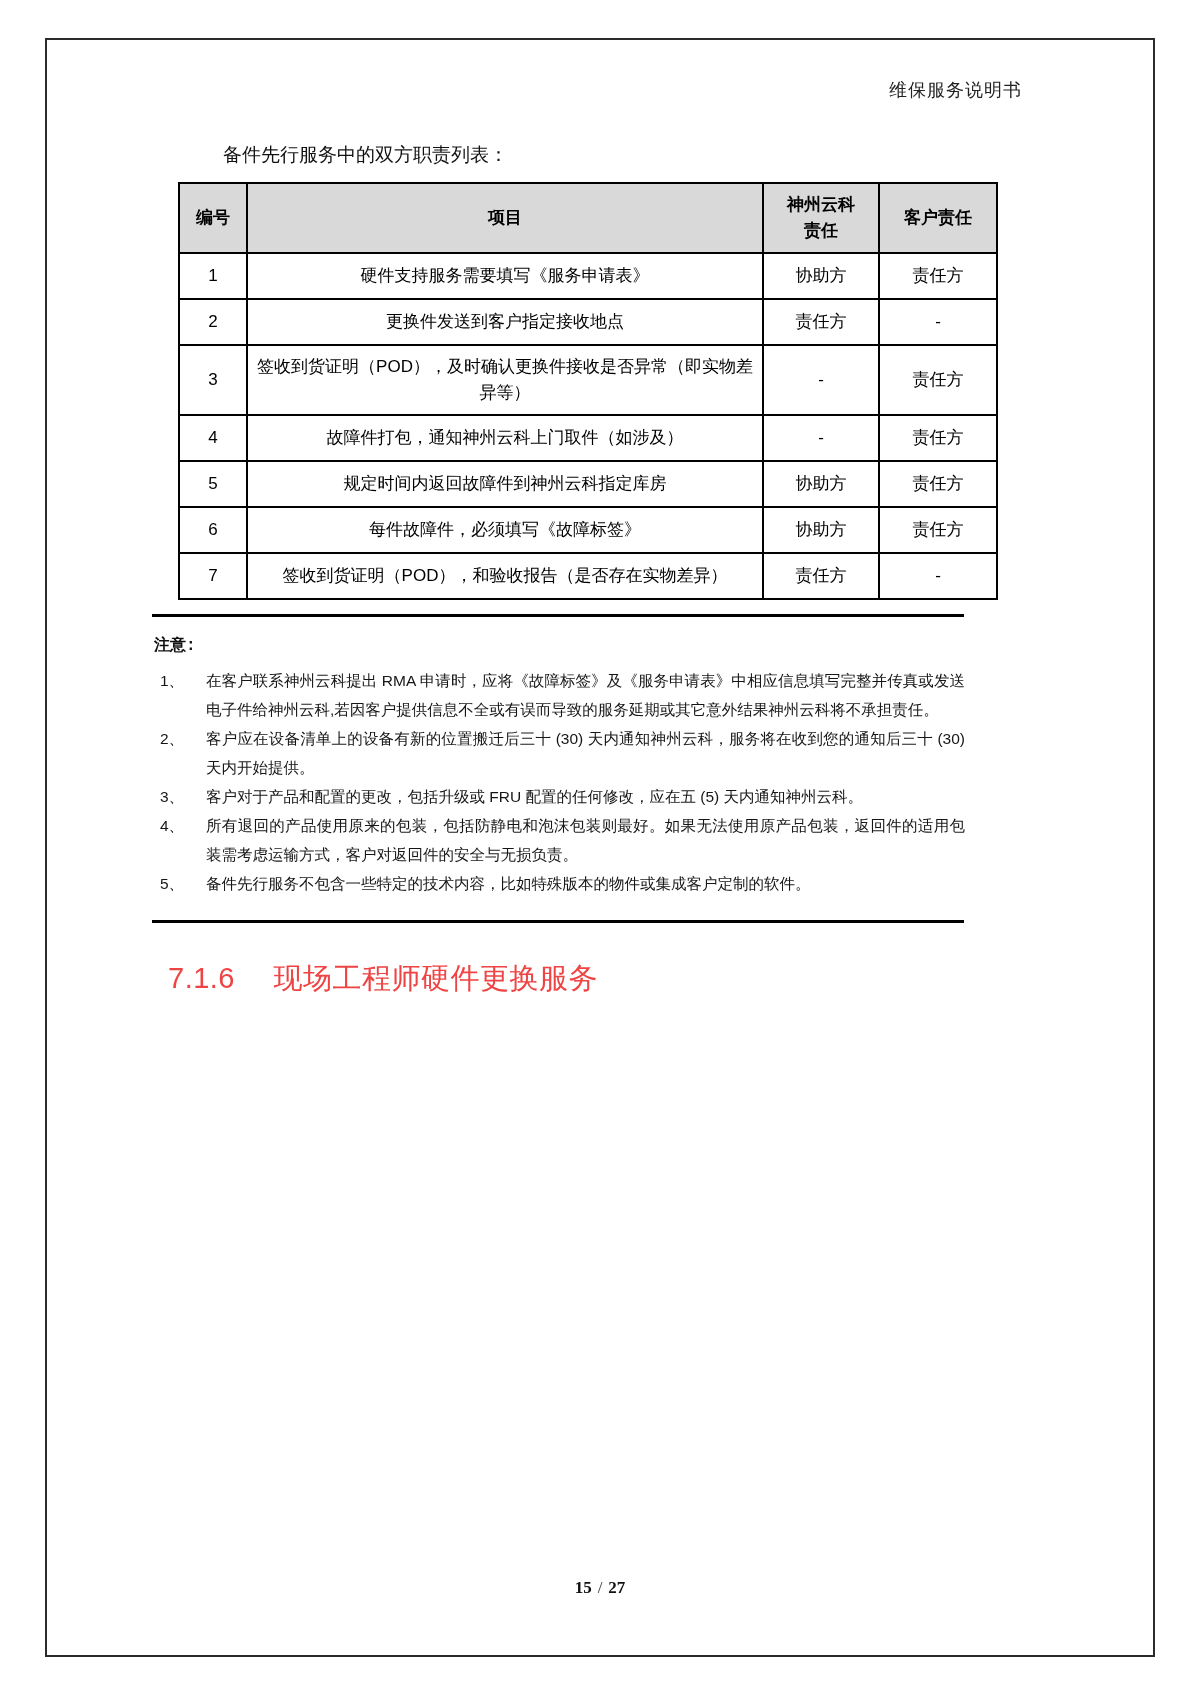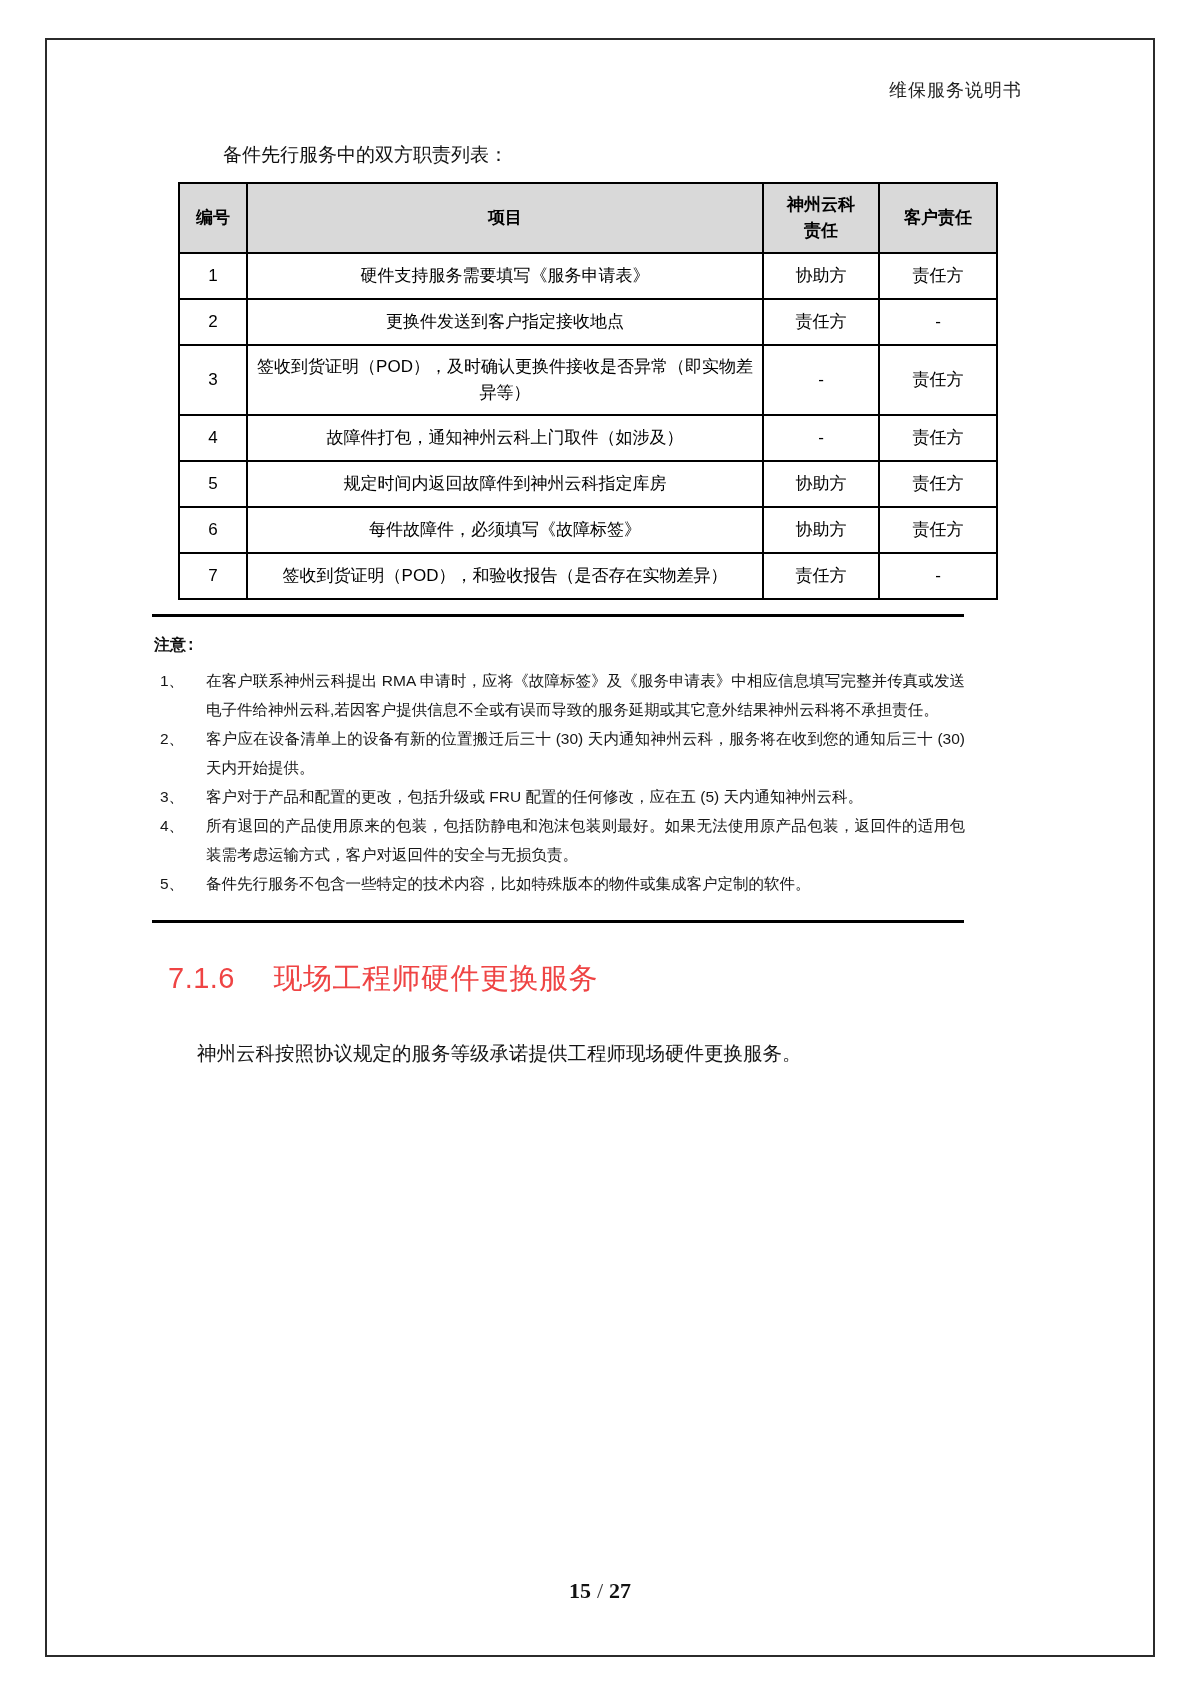--- a/index.html
+++ b/index.html
@@ -104,21 +104,21 @@
     text-align:justify;
     text-indent:29px;
     color:#151515;
   }
   .doc-footer{
     position:absolute;
     left:0; right:0;
     top:1578px;
     text-align:center;
     font-family:"Liberation Serif", serif;
-    font-size:22px;
+    font-size:17px;
     color:#111;
   }
   .doc-footer .pg{font-weight:bold;}
   .doc-footer .sep{margin:0 6px; color:#333;}
 </style>
 </head>
 <body>
 
 <div class="frame"></div>
 
@@ -211,19 +211,18 @@
       </div>
     </div>
 
   <div class="divider bottom"></div>
 
   <h2 class="section-heading">
     <span class="sec-num">7.1.6</span>
     <span>现场工程师硬件更换服务</span>
   </h2>
 
-  <p class="body-para">神州云科按照协议规定的服务等级承诺提供工程师现场硬件更换服务。</p>
 
 </div>
 
 <div class="doc-footer">
   <span class="pg">15</span><span class="sep">/</span><span class="pg">27</span>
 </div>
 
 </body></html>

